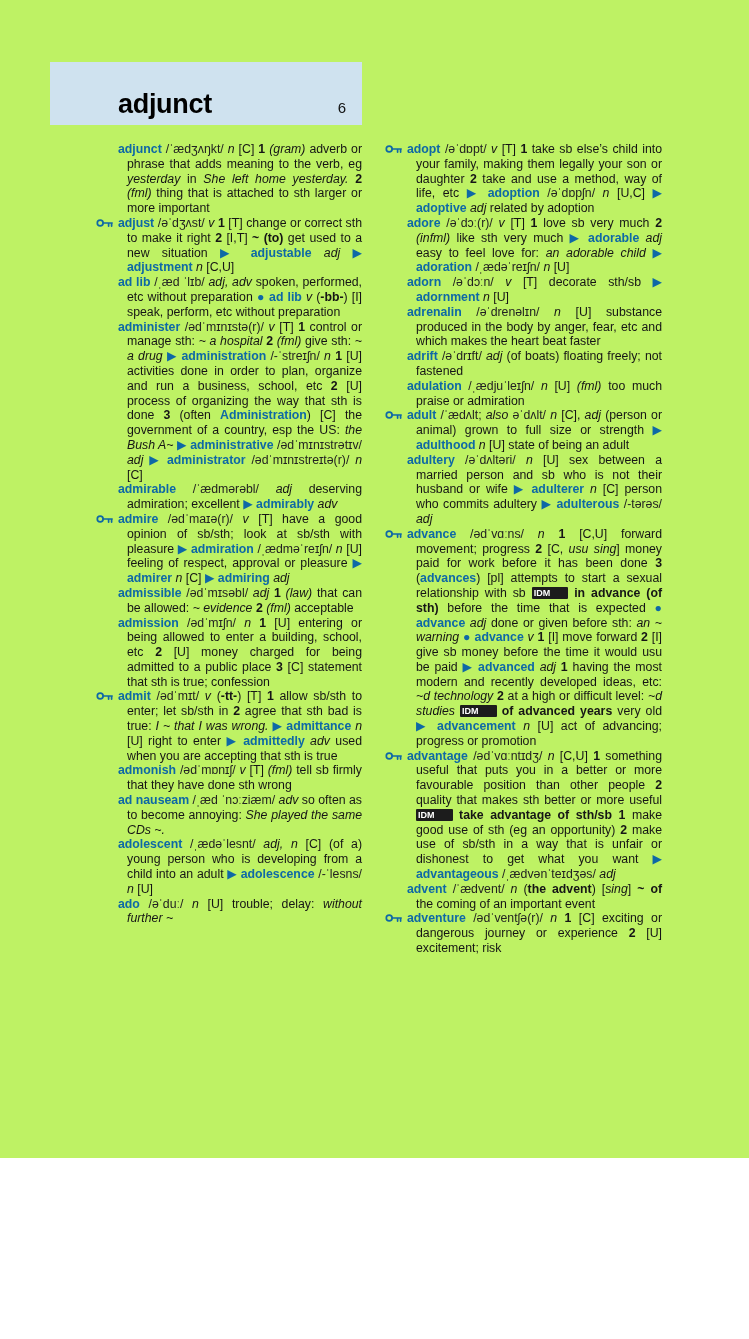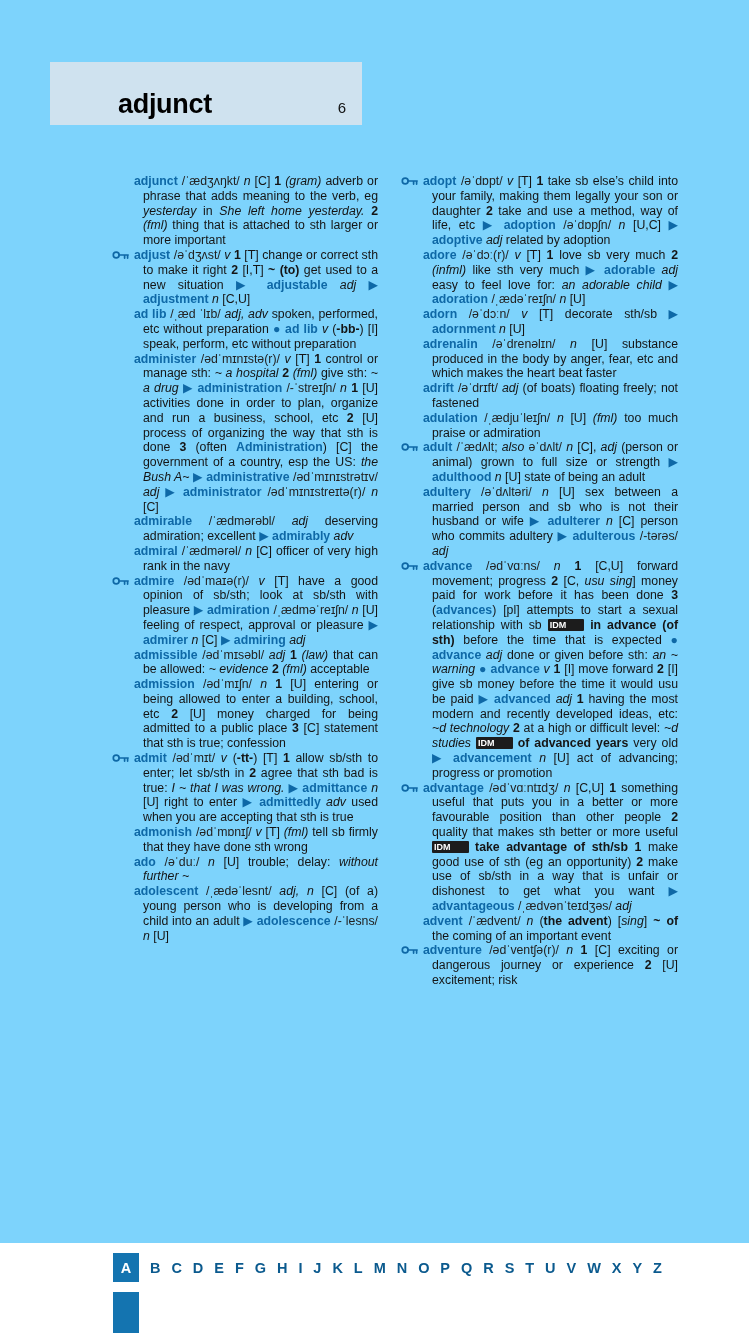--- a/index.html
+++ b/index.html
@@ -1,20 +1,20 @@
 <!DOCTYPE html>
 <html><head>
 <meta charset="utf-8">
 <style>
   html,body{margin:0;padding:0;background:#ffffff;}
-  .page{position:relative;width:749px;height:1339px;background:#7dd3fc;font-family:"Liberation Sans",sans-serif;overflow:hidden;color:#151515;}
+  .page{position:relative;width:749px;height:1158px;background:#bef264;font-family:"Liberation Sans",sans-serif;overflow:hidden;color:#151515;}
   .band{position:absolute;left:50px;top:62px;width:312px;height:63px;background:#cfe2ef;display:flex;align-items:flex-end;justify-content:space-between;box-sizing:border-box;padding:0 16px 7px 68px;}
   .guide{font-size:27px;font-weight:bold;color:#000;line-height:1;letter-spacing:-0.3px;}
   .pagenum{font-size:15px;color:#111;line-height:1;padding-bottom:3px;}
-  .content{position:absolute;left:112px;top:142px;display:flex;margin-top:32px;}
+  .content{position:absolute;left:96px;top:142px;display:flex;}
   .col{box-sizing:border-box;font-size:12.3px;line-height:14.8px;text-align:justify;}
   .col1{width:266px;padding-left:31px;margin-right:23px;}
   .col2{width:277px;padding-left:31px;}
   .entry{text-indent:-9px;}
   .r-hw{color:#0e68a6;font-weight:bold;}
   .r-d{color:#0e68a6;font-weight:bold;}
   .r-sym{color:#0e68a6;}
   .r-i{font-style:italic;}
   .r-b{font-weight:bold;}
   .r-ph{color:#222;}
@@ -39,34 +39,34 @@
   <div class="content">
     <div class="col col1" id="col-0">
         <div class="entry"><span class="r-hw">adjunct</span><span class="r-ph"> /ˈædʒʌŋkt/ </span><span class="r-i">n</span><span class="r-t"> [C] </span><span class="r-b">1</span><span class="r-i"> (gram) </span><span class="r-t">adverb or phrase that adds meaning to the verb, eg </span><span class="r-i">yesterday</span><span class="r-t"> in </span><span class="r-i">She left home yesterday.</span><span class="r-t"> </span><span class="r-b">2</span><span class="r-i"> (fml) </span><span class="r-t">thing that is attached to sth larger or more important</span></div>
         <div class="entry"><span class="keyicon"><svg width="17" height="10" viewBox="0 0 17 10" fill="none" stroke="#0e68a6" stroke-width="1.7" stroke-linecap="round">
               <circle cx="4.2" cy="5" r="2.9"></circle>
               <path d="M7.4 5h8.8M12.6 5v3.1M15.6 5v3.1"></path>
             </svg></span><span class="r-hw">adjust</span><span class="r-ph"> /əˈdʒʌst/ </span><span class="r-i">v</span><span class="r-t"> </span><span class="r-b">1</span><span class="r-t"> [T] change or correct sth to make it right </span><span class="r-b">2</span><span class="r-t"> [I,T] </span><span class="r-b">~ (to)</span><span class="r-t"> get used to a new situation </span><span class="r-sym">▶ </span><span class="r-d">adjustable</span><span class="r-i"> adj </span><span class="r-sym">▶ </span><span class="r-d">adjustment</span><span class="r-i"> n</span><span class="r-t"> [C,U]</span></div>
         <div class="entry"><span class="r-hw">ad lib</span><span class="r-ph"> /ˌæd ˈlɪb/ </span><span class="r-i">adj, adv</span><span class="r-t"> spoken, performed, etc without preparation </span><span class="r-sym">● </span><span class="r-d">ad lib</span><span class="r-i"> v</span><span class="r-t"> (</span><span class="r-b">-bb-</span><span class="r-t">) [I] speak, perform, etc without preparation</span></div>
         <div class="entry"><span class="r-hw">administer</span><span class="r-ph"> /ədˈmɪnɪstə(r)/ </span><span class="r-i">v</span><span class="r-t"> [T] </span><span class="r-b">1</span><span class="r-t"> control or manage sth: </span><span class="r-i">~ a hospital</span><span class="r-t"> </span><span class="r-b">2</span><span class="r-i"> (fml) </span><span class="r-t">give sth: </span><span class="r-i">~ a drug</span><span class="r-t"> </span><span class="r-sym">▶ </span><span class="r-d">administration</span><span class="r-ph"> /-ˈstreɪʃn/ </span><span class="r-i">n</span><span class="r-t"> </span><span class="r-b">1</span><span class="r-t"> [U] activities done in order to plan, organize and run a business, school, etc </span><span class="r-b">2</span><span class="r-t"> [U] process of organizing the way that sth is done </span><span class="r-b">3</span><span class="r-t"> (often </span><span class="r-d">Administration</span><span class="r-t">) [C] the government of a country, esp the US: </span><span class="r-i">the Bush A~</span><span class="r-t"> </span><span class="r-sym">▶ </span><span class="r-d">administrative</span><span class="r-ph"> /ədˈmɪnɪstrətɪv/ </span><span class="r-i">adj</span><span class="r-t"> </span><span class="r-sym">▶ </span><span class="r-d">administrator</span><span class="r-ph"> /ədˈmɪnɪstreɪtə(r)/ </span><span class="r-i">n</span><span class="r-t"> [C]</span></div>
         <div class="entry"><span class="r-hw">admirable</span><span class="r-ph"> /ˈædmərəbl/ </span><span class="r-i">adj</span><span class="r-t"> deserving admiration; excellent </span><span class="r-sym">▶ </span><span class="r-d">admirably</span><span class="r-i"> adv</span></div>
-        <div class="entry"><span class="r-hw">admiral</span><span class="r-ph"> /ˈædmərəl/ </span><span class="r-i">n</span><span class="r-t"> [C] officer of very high rank in the navy</span></div>
         <div class="entry"><span class="keyicon"><svg width="17" height="10" viewBox="0 0 17 10" fill="none" stroke="#0e68a6" stroke-width="1.7" stroke-linecap="round">
               <circle cx="4.2" cy="5" r="2.9"></circle>
               <path d="M7.4 5h8.8M12.6 5v3.1M15.6 5v3.1"></path>
             </svg></span><span class="r-hw">admire</span><span class="r-ph"> /ədˈmaɪə(r)/ </span><span class="r-i">v</span><span class="r-t"> [T] have a good opinion of sb/sth; look at sb/sth with pleasure </span><span class="r-sym">▶ </span><span class="r-d">admiration</span><span class="r-ph"> /ˌædməˈreɪʃn/ </span><span class="r-i">n</span><span class="r-t"> [U] feeling of respect, approval or pleasure </span><span class="r-sym">▶ </span><span class="r-d">admirer</span><span class="r-i"> n</span><span class="r-t"> [C] </span><span class="r-sym">▶ </span><span class="r-d">admiring</span><span class="r-i"> adj</span></div>
         <div class="entry"><span class="r-hw">admissible</span><span class="r-ph"> /ədˈmɪsəbl/ </span><span class="r-i">adj</span><span class="r-t"> </span><span class="r-b">1</span><span class="r-i"> (law) </span><span class="r-t">that can be allowed: </span><span class="r-i">~ evidence</span><span class="r-t"> </span><span class="r-b">2</span><span class="r-i"> (fml) </span><span class="r-t">acceptable</span></div>
         <div class="entry"><span class="r-hw">admission</span><span class="r-ph"> /ədˈmɪʃn/ </span><span class="r-i">n</span><span class="r-t"> </span><span class="r-b">1</span><span class="r-t"> [U] entering or being allowed to enter a building, school, etc </span><span class="r-b">2</span><span class="r-t"> [U] money charged for being admitted to a public place </span><span class="r-b">3</span><span class="r-t"> [C] statement that sth is true; confession</span></div>
         <div class="entry"><span class="keyicon"><svg width="17" height="10" viewBox="0 0 17 10" fill="none" stroke="#0e68a6" stroke-width="1.7" stroke-linecap="round">
               <circle cx="4.2" cy="5" r="2.9"></circle>
               <path d="M7.4 5h8.8M12.6 5v3.1M15.6 5v3.1"></path>
             </svg></span><span class="r-hw">admit</span><span class="r-ph"> /ədˈmɪt/ </span><span class="r-i">v</span><span class="r-t"> (</span><span class="r-b">-tt-</span><span class="r-t">) [T] </span><span class="r-b">1</span><span class="r-t"> allow sb/sth to enter; let sb/sth in </span><span class="r-b">2</span><span class="r-t"> agree that sth bad is true: </span><span class="r-i">I ~ that I was wrong.</span><span class="r-t"> </span><span class="r-sym">▶ </span><span class="r-d">admittance</span><span class="r-i"> n</span><span class="r-t"> [U] right to enter </span><span class="r-sym">▶ </span><span class="r-d">admittedly</span><span class="r-i"> adv</span><span class="r-t"> used when you are accepting that sth is true</span></div>
         <div class="entry"><span class="r-hw">admonish</span><span class="r-ph"> /ədˈmɒnɪʃ/ </span><span class="r-i">v</span><span class="r-t"> [T] </span><span class="r-i">(fml)</span><span class="r-t"> tell sb firmly that they have done sth wrong</span></div>
+        <div class="entry"><span class="r-hw">ad nauseam</span><span class="r-ph"> /ˌæd ˈnɔːziæm/ </span><span class="r-i">adv</span><span class="r-t"> so often as to become annoying: </span><span class="r-i">She played the same CDs ~.</span></div>
+        <div class="entry"><span class="r-hw">adolescent</span><span class="r-ph"> /ˌædəˈlesnt/ </span><span class="r-i">adj, n</span><span class="r-t"> [C] (of a) young person who is developing from a child into an adult </span><span class="r-sym">▶ </span><span class="r-d">adolescence</span><span class="r-ph"> /-ˈlesns/ </span><span class="r-i">n</span><span class="r-t"> [U]</span></div>
         <div class="entry"><span class="r-hw">ado</span><span class="r-ph"> /əˈduː/ </span><span class="r-i">n</span><span class="r-t"> [U] trouble; delay: </span><span class="r-i">without further ~</span></div>
-        <div class="entry"><span class="r-hw">adolescent</span><span class="r-ph"> /ˌædəˈlesnt/ </span><span class="r-i">adj, n</span><span class="r-t"> [C] (of a) young person who is developing from a child into an adult </span><span class="r-sym">▶ </span><span class="r-d">adolescence</span><span class="r-ph"> /-ˈlesns/ </span><span class="r-i">n</span><span class="r-t"> [U]</span></div>
       </div>
     <div class="col col2" id="col-1">
         <div class="entry"><span class="keyicon"><svg width="17" height="10" viewBox="0 0 17 10" fill="none" stroke="#0e68a6" stroke-width="1.7" stroke-linecap="round">
               <circle cx="4.2" cy="5" r="2.9"></circle>
               <path d="M7.4 5h8.8M12.6 5v3.1M15.6 5v3.1"></path>
             </svg></span><span class="r-hw">adopt</span><span class="r-ph"> /əˈdɒpt/ </span><span class="r-i">v</span><span class="r-t"> [T] </span><span class="r-b">1</span><span class="r-t"> take sb else’s child into your family, making them legally your son or daughter </span><span class="r-b">2</span><span class="r-t"> take and use a method, way of life, etc </span><span class="r-sym">▶ </span><span class="r-d">adoption</span><span class="r-ph"> /əˈdɒpʃn/ </span><span class="r-i">n</span><span class="r-t"> [U,C] </span><span class="r-sym">▶ </span><span class="r-d">adoptive</span><span class="r-i"> adj</span><span class="r-t"> related by adoption</span></div>
         <div class="entry"><span class="r-hw">adore</span><span class="r-ph"> /əˈdɔː(r)/ </span><span class="r-i">v</span><span class="r-t"> [T] </span><span class="r-b">1</span><span class="r-t"> love sb very much </span><span class="r-b">2</span><span class="r-i"> (infml) </span><span class="r-t">like sth very much </span><span class="r-sym">▶ </span><span class="r-d">adorable</span><span class="r-i"> adj</span><span class="r-t"> easy to feel love for: </span><span class="r-i">an adorable child</span><span class="r-t"> </span><span class="r-sym">▶ </span><span class="r-d">adoration</span><span class="r-ph"> /ˌædəˈreɪʃn/ </span><span class="r-i">n</span><span class="r-t"> [U]</span></div>
         <div class="entry"><span class="r-hw">adorn</span><span class="r-ph"> /əˈdɔːn/ </span><span class="r-i">v</span><span class="r-t"> [T] decorate sth/sb </span><span class="r-sym">▶ </span><span class="r-d">adornment</span><span class="r-i"> n</span><span class="r-t"> [U]</span></div>
         <div class="entry"><span class="r-hw">adrenalin</span><span class="r-ph"> /əˈdrenəlɪn/ </span><span class="r-i">n</span><span class="r-t"> [U] substance produced in the body by anger, fear, etc and which makes the heart beat faster</span></div>
         <div class="entry"><span class="r-hw">adrift</span><span class="r-ph"> /əˈdrɪft/ </span><span class="r-i">adj</span><span class="r-t"> (of boats) floating freely; not fastened</span></div>

